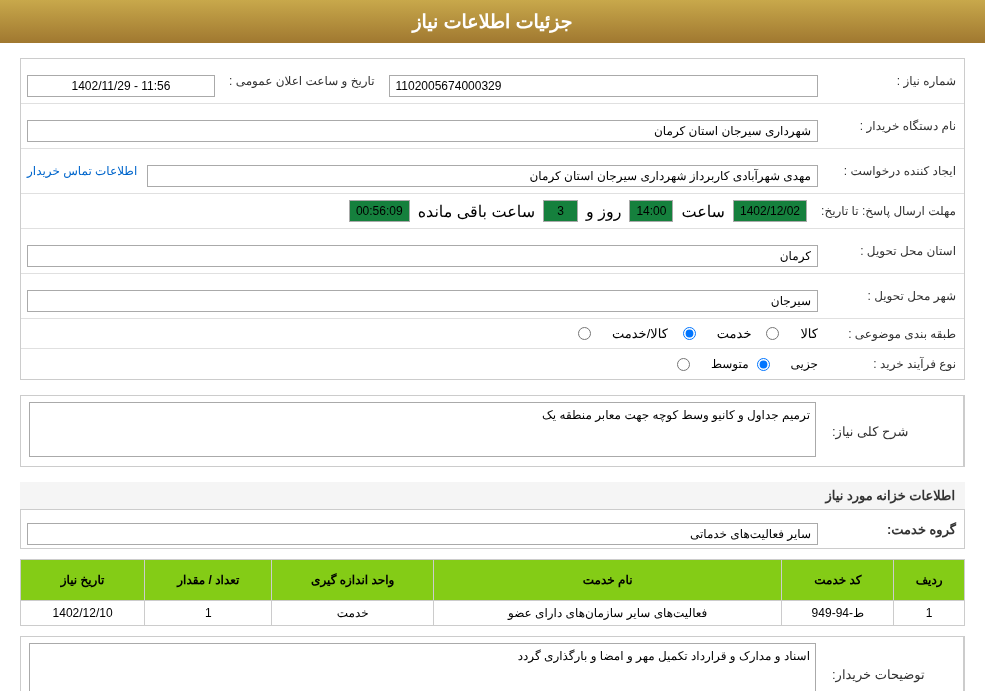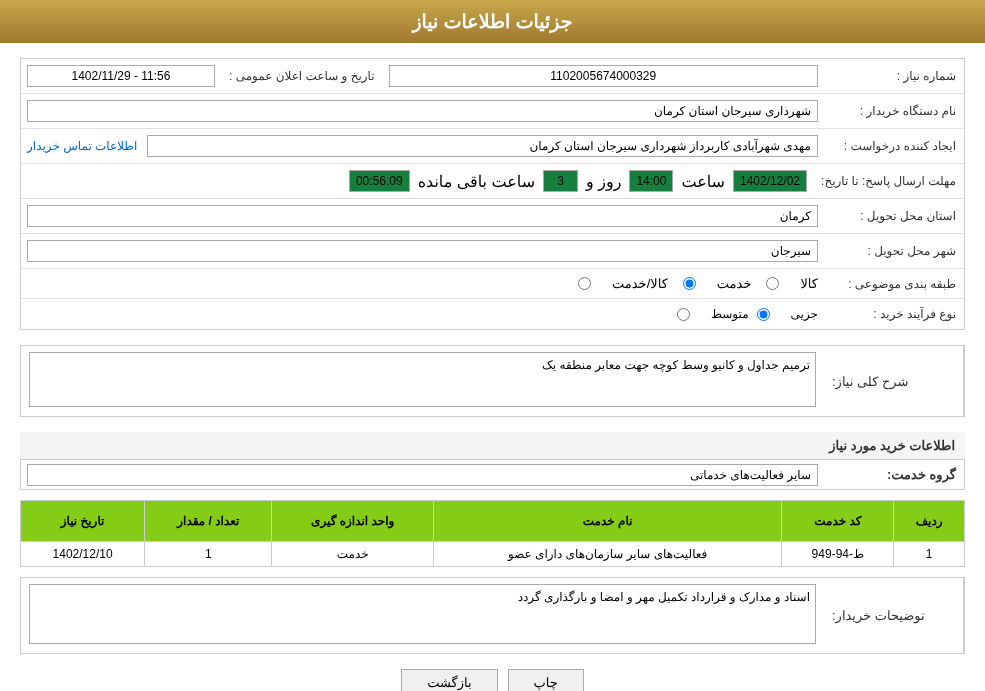--- a/index.html
+++ b/index.html
@@ -53,20 +53,21 @@
       padding: 3px 6px;
     }
     .input-box {
       background: #fff;
       border: 1px solid #aaa;
       padding: 3px 6px;
       font-size: 12px;
       font-family: Tahoma, Arial, sans-serif;
       direction: rtl;
       width: 100%;
+      margin-top: 10px;
     }
     .link-blue {
       color: #0066cc;
       font-size: 12px;
       text-decoration: none;
       cursor: pointer;
     }
     .row-deadline {
       display: flex;
       align-items: center;
@@ -191,21 +192,21 @@
     <span>جزئیات اطلاعات نیاز</span>
   </div>
 
   <div class="content-area">
 
     <div class="info-section">
 
       <div class="info-row">
         <div class="label-cell">شماره نیاز :</div>
         <div class="value-cell">
-          <div class="input-box" style="text-align:center; direction:ltr;">1102005674000329</div>
+          <div class="input-box" style="direction:ltr;">1102005674000329</div>
         </div>
         <div class="label-cell" style="text-align:right;">تاریخ و ساعت اعلان عمومی :</div>
         <div class="value-cell" style="max-width:200px;">
           <div class="input-box" style="text-align:center; direction:ltr;">1402/11/29 - 11:56</div>
         </div>
       </div>
 
       <div class="info-row">
         <div class="label-cell">نام دستگاه خریدار :</div>
         <div class="value-cell">
@@ -289,21 +290,21 @@
     </div>
 
     <div style="display:flex; align-items:stretch; border:1px solid #ccc; margin-bottom:15px;">
       <div class="section-label">شرح کلی نیاز:</div>
       <div class="section-content">
         <textarea class="textarea-box" style="width: 100%; min-height: 55px;">ترمیم جداول و کانیو وسط کوچه جهت معابر منطقه یک</textarea>
         
       </div>
     </div>
 
-    <div class="section-title">اطلاعات خرید مورد نیاز</div>
+    <div class="section-title">اطلاعات خزانه مورد نیاز</div>
 
     <div style="display:flex; align-items:center; border:1px solid #ccc; border-top:none; margin-bottom:10px; min-height:30px;">
       <div class="label-cell" style="font-weight:bold; font-size:13px;">گروه خدمت:</div>
       <div class="value-cell">
         <div class="input-box" style="text-align:right;">سایر فعالیت‌های خدماتی</div>
       </div>
     </div>
 
     <div class="services-section">
       <table class="services-table">

